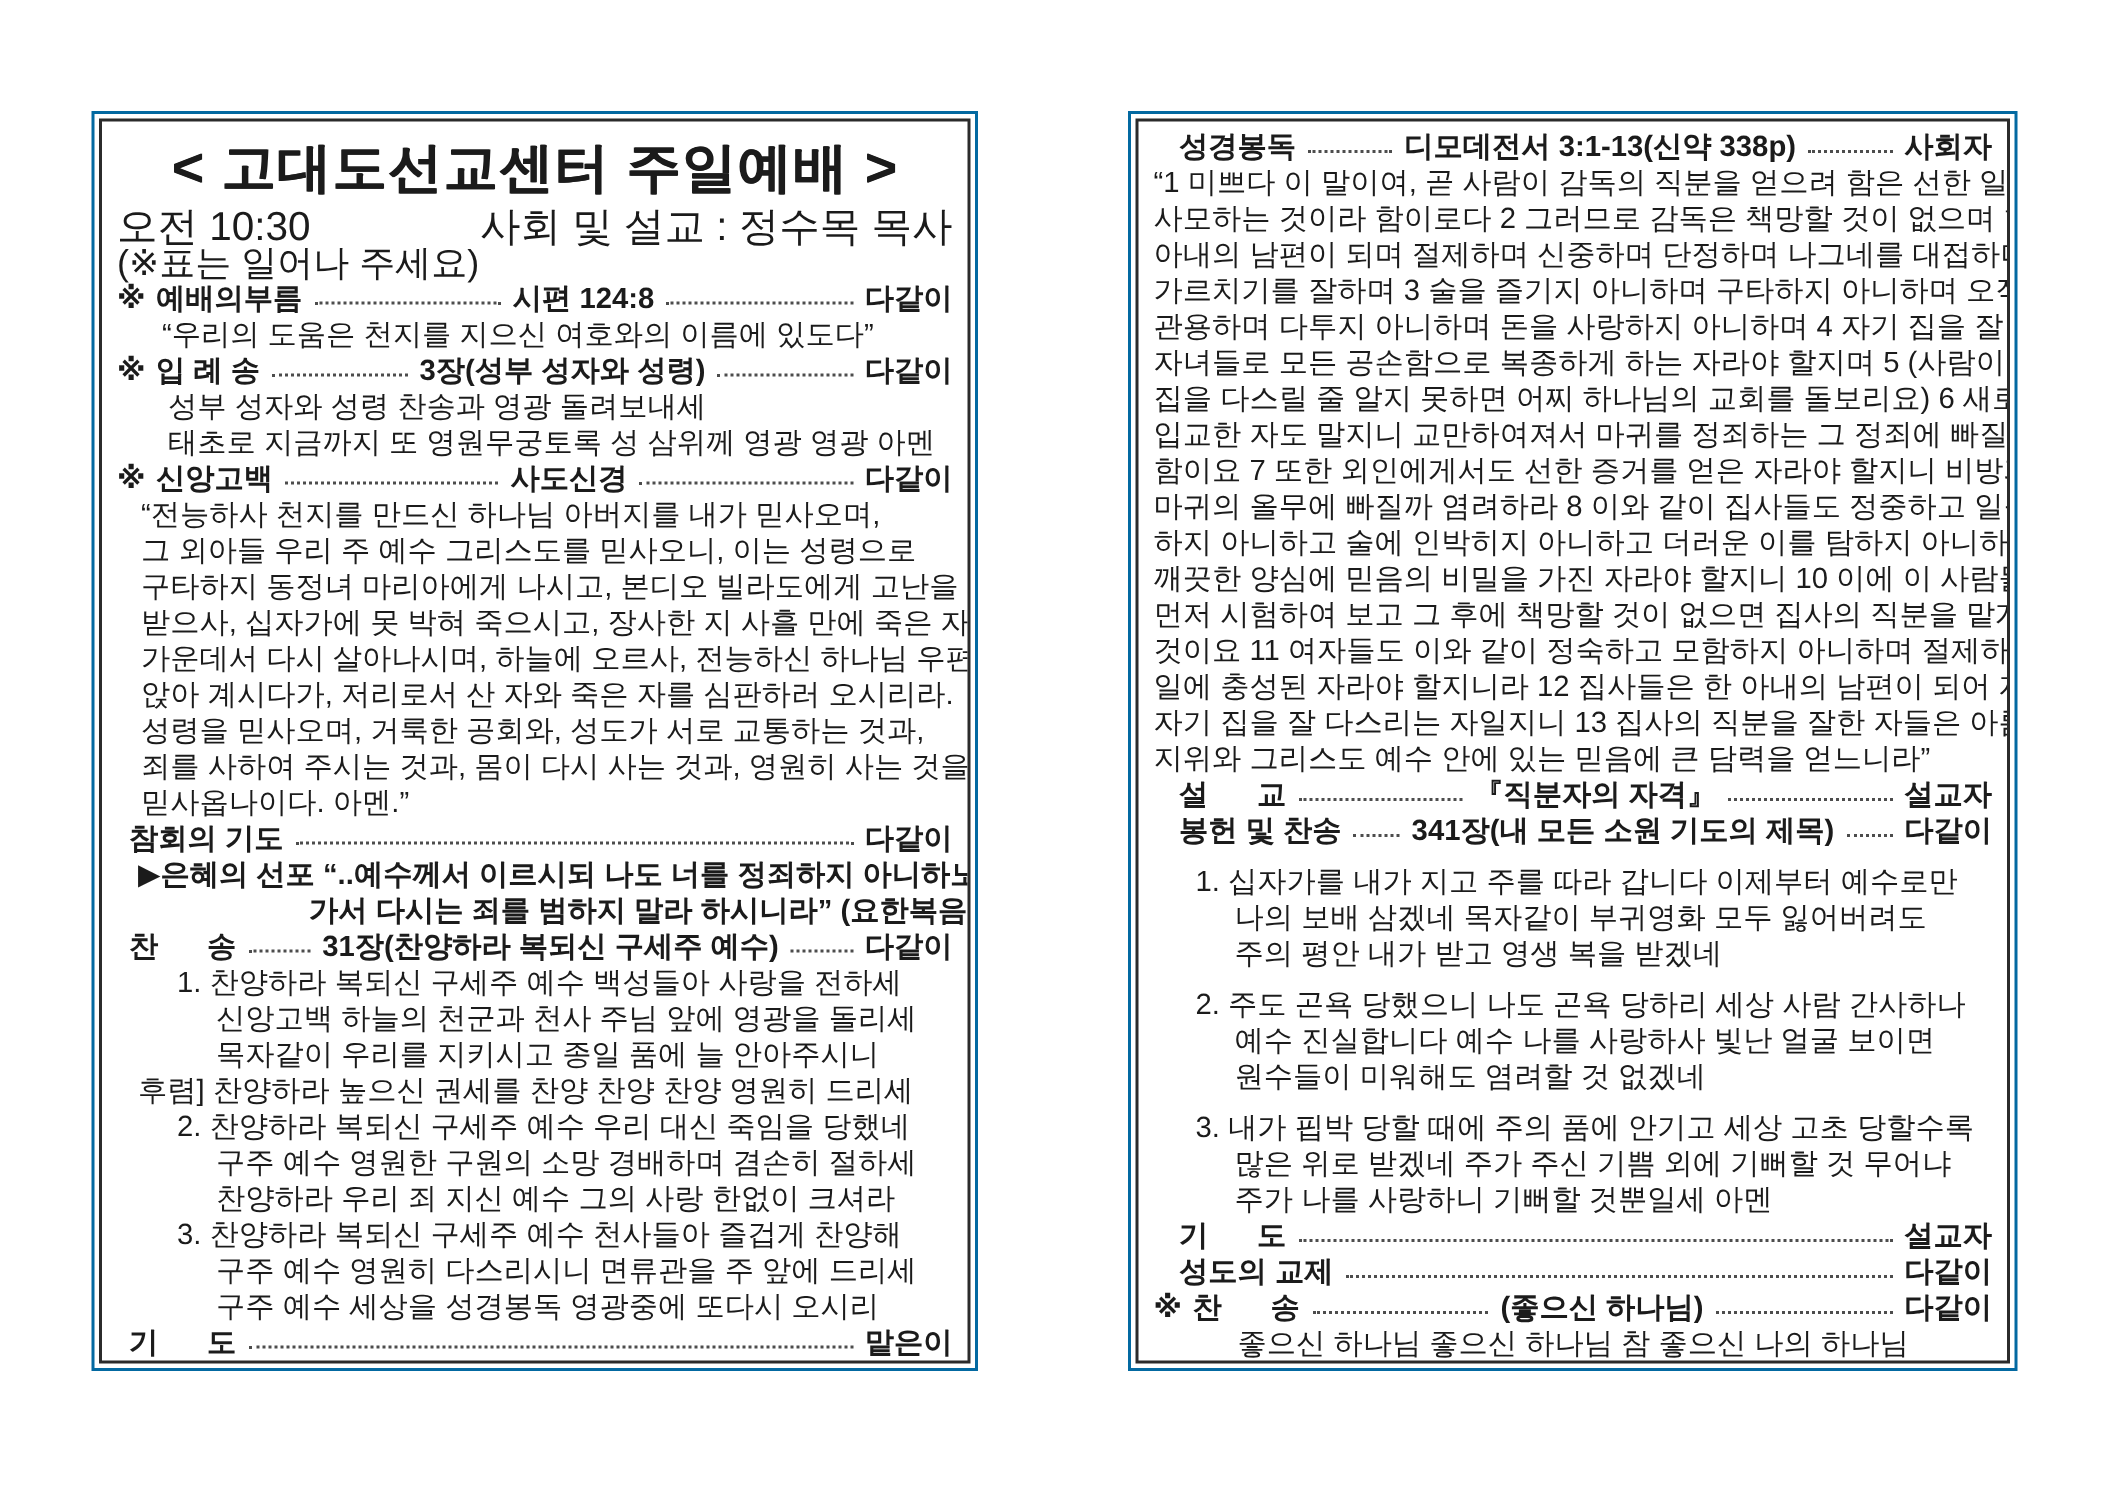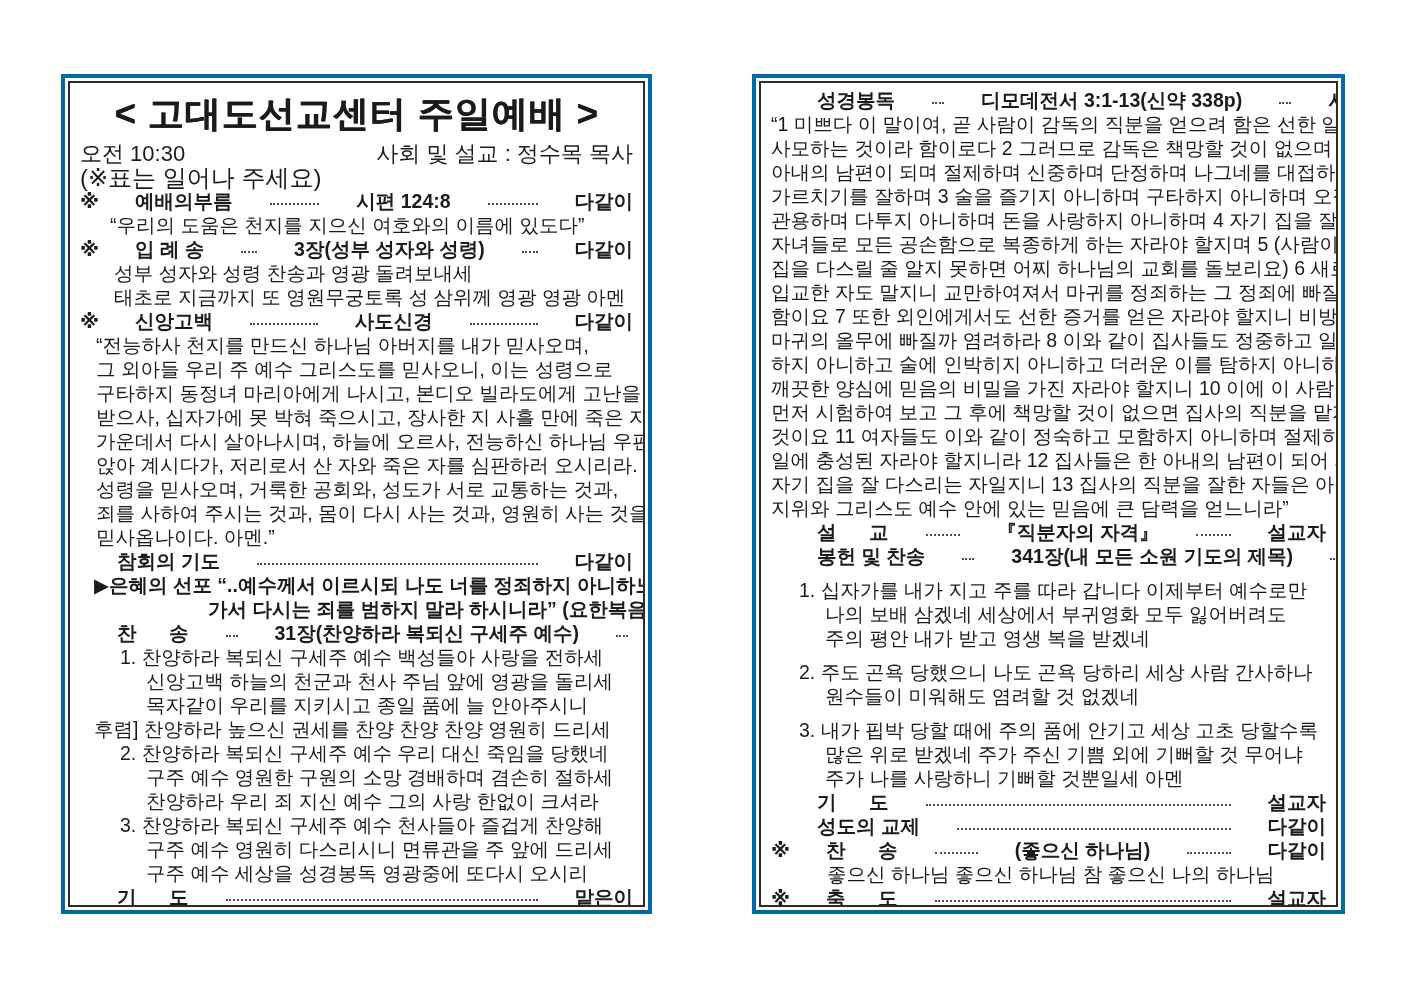--- a/index.html
+++ b/index.html
@@ -3,41 +3,41 @@
 <meta charset="utf-8">
 <style>
   html,body{margin:0;padding:0;}
   body{
     width:1403px;height:992px;position:relative;overflow:hidden;
     background:#ffffff;color:#1b1b1b;
     font-family:"Liberation Sans","DejaVu Sans",sans-serif;
   }
   .panel{
     position:absolute;top:74px;background:#fff;
-    border:4px solid #0369a1;padding:3px;box-sizing:border-box;
+    border:2px solid #0369a1;padding:3px;box-sizing:border-box;
   }
   .panel-inner{
     border:2px solid #2b2b2b;box-sizing:border-box;height:100%;
     padding:5px 10px 4px 10px;overflow:hidden;
   }
   #left-panel{left:61px;width:591px;height:840px;}
   #right-panel{left:752px;width:593px;height:840px;}
 
   .doc-title{
     font-size:36px;font-weight:900;text-align:center;
     line-height:52px;letter-spacing:1px;white-space:nowrap;
     text-shadow:0.7px 0 0 currentColor;
   }
   .meta-row{display:flex;justify-content:space-between;align-items:flex-start;
-    font-size:22px;line-height:27px;white-space:nowrap;}
+    font-size:27px;line-height:27px;white-space:nowrap;}
   .meta-left{font-weight:400;}
   .meta-right{font-weight:400;}
   .stand-note{font-size:24px;line-height:22px;}
 
-  .srow{display:flex;align-items:center;font-size:19.5px;line-height:24px;white-space:nowrap;gap:29px;}
+  .srow{display:flex;align-items:center;font-size:19.5px;line-height:24px;white-space:nowrap;}
   .srow .mark{font-weight:700;width:26px;flex:0 0 auto;}
   .srow .mark.empty-l{width:8px;}
   .srow .mark.empty-r{width:17px;}
   .srow .label{font-weight:700;white-space:pre;flex:0 0 auto;}
   .srow .center{font-weight:700;white-space:pre;flex:0 0 auto;}
   .srow .right{font-weight:700;white-space:pre;flex:0 0 auto;}
   .leader{flex:1 1 auto;min-width:12px;height:0;border-top:2px dotted #4d4d4d;
     margin:0 8px;position:relative;top:3px;}
 
   .line{font-size:19.5px;line-height:24px;white-space:nowrap;}
@@ -187,23 +187,24 @@
 
     <div class="srow">
       <span class="mark empty-r"></span>
       <span class="label">봉헌 및 찬송</span>
       <span class="leader"></span>
       <span class="center">341장(내 모든 소원 기도의 제목)</span>
       <span class="leader"></span>
       <span class="right">다같이</span>
     </div>
     <div class="line r-hymn-num">1. 십자가를 내가 지고 주를 따라 갑니다 이제부터 예수로만</div>
-    <div class="line r-hymn-cont">나의 보배 삼겠네 세상에서 부귀영화 모두 잃어버려도</div>
+    <div class="line r-hymn-cont">나의 보배 삼겠네 목자같이 부귀영화 모두 잃어버려도</div>
     <div class="line r-hymn-cont">주의 평안 내가 받고 영생 복을 받겠네</div>
     <div class="line r-hymn-num">2. 주도 곤욕 당했으니 나도 곤욕 당하리 세상 사람 간사하나</div>
+    <div class="line r-hymn-cont">예수 진실합니다 예수 나를 사랑하사 빛난 얼굴 보이면</div>
     <div class="line r-hymn-cont">원수들이 미워해도 염려할 것 없겠네</div>
     <div class="line r-hymn-num">3. 내가 핍박 당할 때에 주의 품에 안기고 세상 고초 당할수록</div>
     <div class="line r-hymn-cont">많은 위로 받겠네 주가 주신 기쁨 외에 기뻐할 것 무어냐</div>
     <div class="line r-hymn-cont">주가 나를 사랑하니 기뻐할 것뿐일세 아멘</div>
 
     <div class="srow">
       <span class="mark empty-r"></span>
       <span class="label">기      도</span>
       <span class="leader"></span>
       <span class="right">설교자</span>

